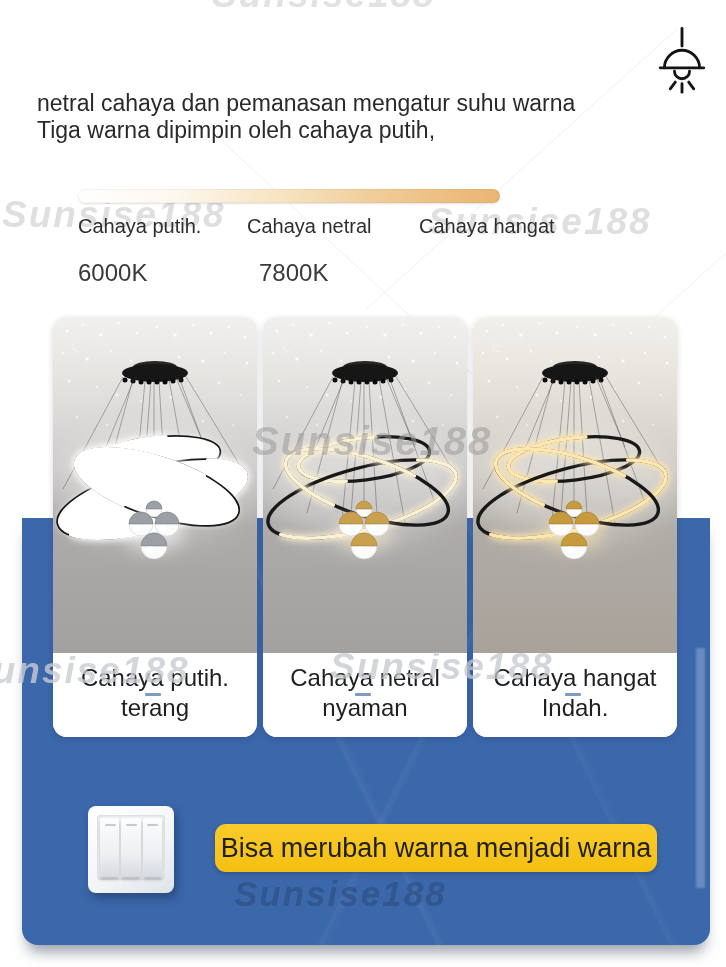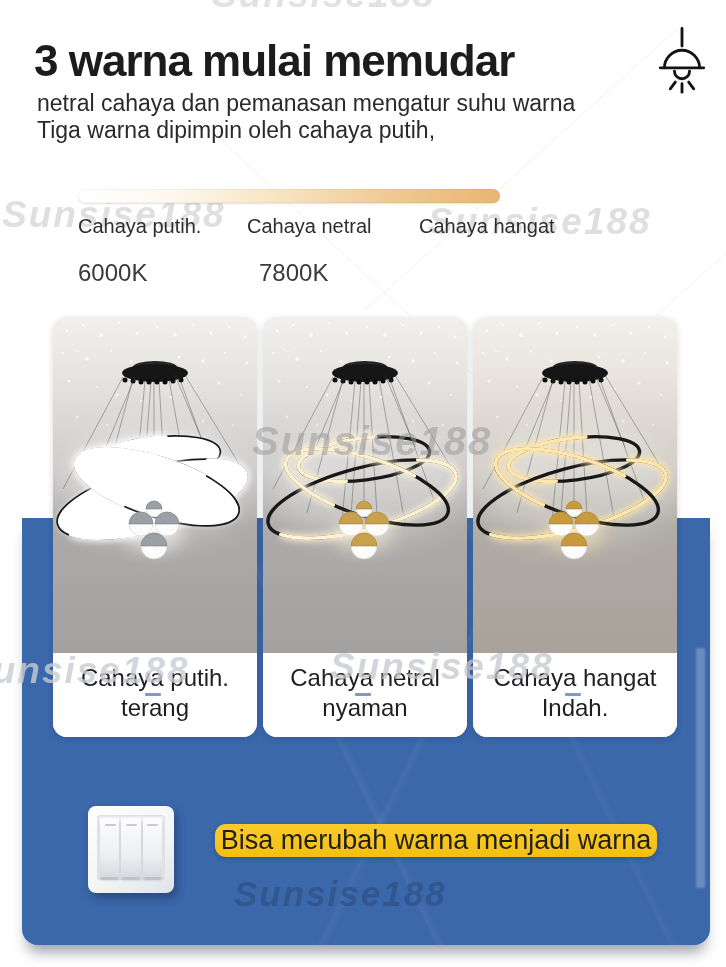--- a/index.html
+++ b/index.html
@@ -92,21 +92,21 @@
     background:linear-gradient(145deg,#ffffff 0%,#f2f4f6 60%,#dfe3e8 100%);
     box-shadow:3px 5px 9px rgba(15,30,55,0.38);}
   .switch-inner{position:absolute;left:9px;top:9px;right:9px;bottom:13px;border-radius:4px;
     background:#eef0f3;box-shadow:inset 0 0 3px rgba(0,0,0,0.18);display:flex;gap:2px;padding:3px;box-sizing:border-box;}
   .rocker{position:relative;flex:1;border-radius:2px;
     background:linear-gradient(180deg,#fdfdfd 0%,#eceef1 65%,#d6dade 100%);
     box-shadow:0 3px 3px rgba(0,0,0,0.20);}
   .rocker::before{content:"";position:absolute;left:50%;top:6px;width:11px;height:2px;margin-left:-5px;
     background:#c7cbd1;border-radius:1px;}
 
-  .banner{position:absolute;left:215px;top:824px;width:442px;height:33px;border-radius:11px;z-index:6;
+  .banner{position:absolute;left:215px;top:824px;width:442px;height:48px;border-radius:11px;z-index:6;
     background:linear-gradient(180deg,#f9cb2b 0%,#f4bf11 100%);
     display:flex;align-items:center;justify-content:center;
     font-size:27px;color:#201f16;box-shadow:0 2px 4px rgba(20,30,50,0.25);}
 </style>
 </head>
 <body>
 
 <div class="page">
 
   <div class="bg-line l1"></div>
@@ -114,21 +114,20 @@
   <div class="bg-line l3"></div>
 
   <div class="wm wm--top">Sunsise188</div>
   <div class="wm wm--scaleL">Sunsise188</div>
   <div class="wm wm--scaleR">Sunsise188</div>
   <div class="wm wm--cards">Sunsise188</div>
   <div class="wm wm--capL">Sunsise188</div>
   <div class="wm wm--capR">Sunsise188</div>
   <div class="wm wm--bottom">Sunsise188</div>
 
-  <div class="title">3 warna mulai memudar</div>
   <div class="subtitle">
     <div>netral cahaya dan pemanasan mengatur suhu warna</div>
     <div>Tiga warna dipimpin oleh cahaya putih,</div>
   </div>
 
   <svg class="lamp-icon" viewBox="0 0 60 86">
     <g fill="none" stroke="#141414" stroke-width="3.4" stroke-linecap="round">
       <line x1="30" y1="3" x2="30" y2="24"></line>
       <path d="M9 50 A21 21 0 0 1 51 50"></path>
       <line x1="4" y1="50" x2="56" y2="50"></line>

